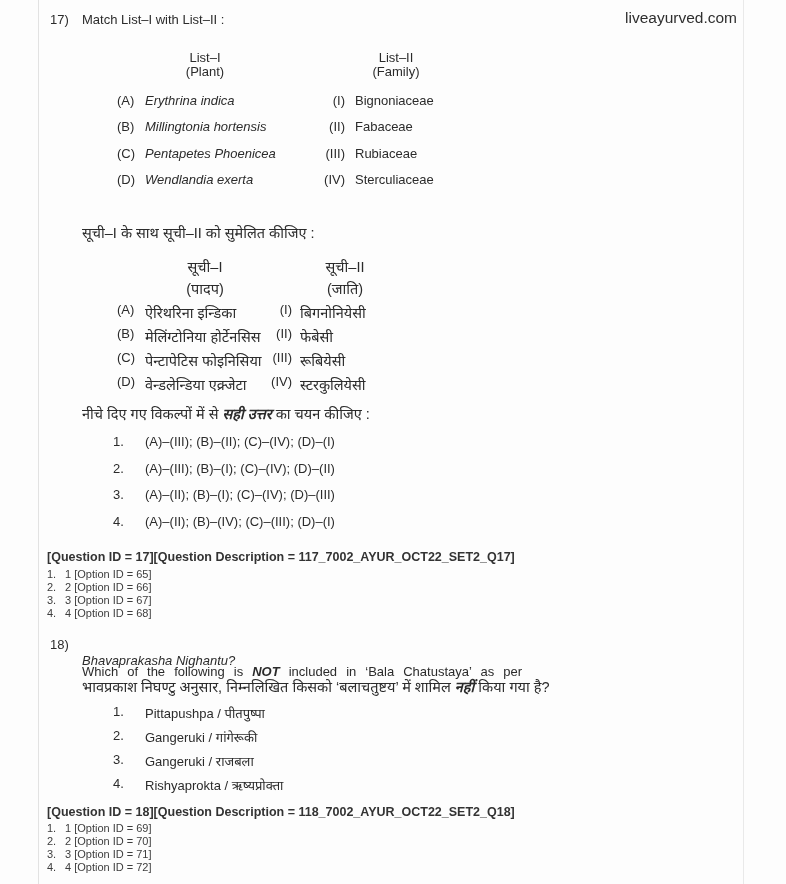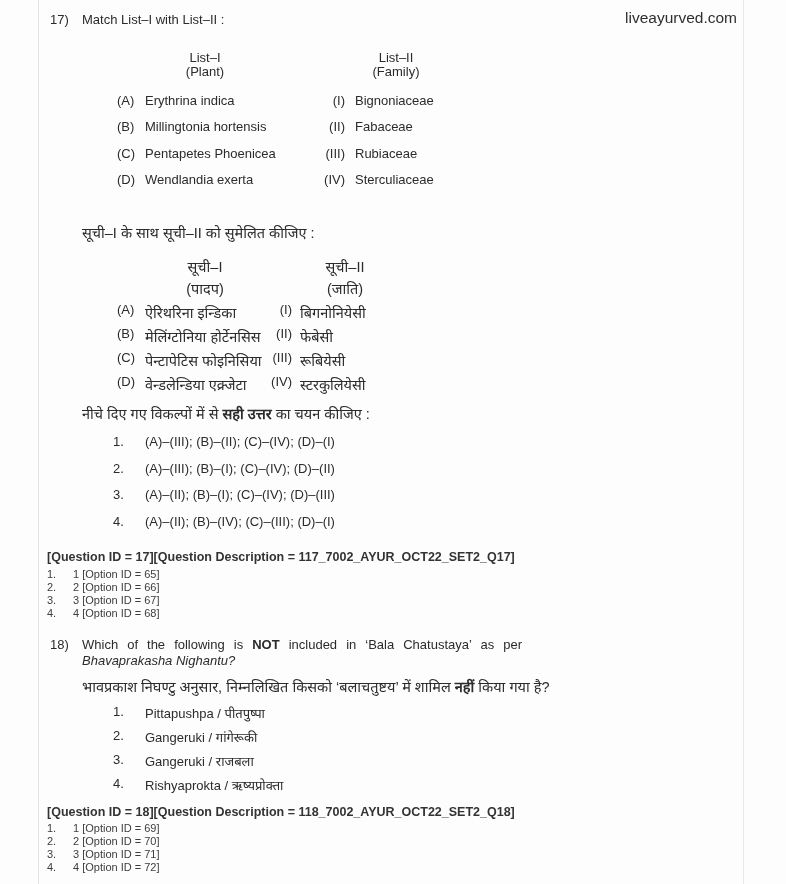--- a/index.html
+++ b/index.html
@@ -11,52 +11,52 @@
     color:#2b2b2b;
     overflow:hidden;
   }
   .vline { position:absolute; top:0; bottom:0; width:1px; }
   .vline.left { left:38px; background:#e2e2e2; }
   .vline.right { left:743px; background:#e9e9e9; }
 
   .abs { position:absolute; white-space:nowrap; }
   .en { font-size:13px; }
   .hi { font-size:14.5px; }
-  .b  { font-weight:bold; }
+  .b  { font-weight:bold;font-style:italic; }
   .i  { font-style:italic; }
   .bi { font-weight:bold; font-style:italic; }
 
   .centered { transform:translateX(-50%); text-align:center; }
 
   .site { font-size:15.5px; color:#2f2f2f;text-align:center; }
 
   
   .mrow { position:absolute; left:0; width:786px; height:20px; }
   .mrow .letter  { position:absolute; left:117px; }
-  .mrow .plant   { position:absolute; left:145px; }
+  .mrow .plant   { position:absolute; left:145px; font-style:italic; }
   .mrow .plant-hi{ position:absolute; left:145px; }
   .mrow .rnum    { position:absolute; left:303px; width:42px; text-align:right; }
   .mrow .rnum-hi { position:absolute; left:252px; width:40px; text-align:right; }
   .mrow .family  { position:absolute; left:355px; }
   .mrow .family-hi{ position:absolute; left:300px; }
 
   .orow { position:absolute; left:0; width:786px; height:20px; }
   .orow .onum  { position:absolute; left:113px; }
   .orow .otext { position:absolute; left:145px; }
 
   .q18line1 {
     position:absolute; left:82px; width:440px;
     text-align:justify; text-align-last:justify;
     font-size:13px; white-space:normal;
   }
   .meta-h { font-size:12.5px; font-weight:bold; color:#333333; }
   .meta-o { font-size:11px; color:#3d3d3d; }
   .meta-row { position:absolute; left:0; width:786px; height:14px; }
   .meta-row .mnum  { position:absolute; left:47px; }
-  .meta-row .mtext { position:absolute; left:65px;margin-left:8px; }
+  .meta-row .mtext { position:absolute; left:65px; }
 </style>
 </head>
 <body>
 
 <div class="page">
   <div class="vline left"></div>
   <div class="vline right"></div>
 
   <span class="abs en" style="left:50px; top:12px;">17)</span>
   <span class="abs en" style="left:82px; top:12px;">Match List–I with List–II :</span>
@@ -156,21 +156,21 @@
   <div class="meta-row meta-o" style="top:594px;">
     <span class="mnum">3.</span>
     <span class="mtext">3 [Option ID = 67]</span>
   </div>
   <div class="meta-row meta-o" style="top:607px;">
     <span class="mnum">4.</span>
     <span class="mtext">4 [Option ID = 68]</span>
   </div>
 
   <span class="abs en" style="left:50px; top:637px;">18)</span>
-  <div class="q18line1" style="top:637px;"><span>Which of the following is </span><span class="b">NOT</span><span> included in ‘Bala Chatustaya’ as per</span></div>
+  <div class="q18line1" style="top:664px;"><span>Which of the following is </span><span class="b">NOT</span><span> included in ‘Bala Chatustaya’ as per</span></div>
   <span class="abs en i" style="left:82px; top:653px;text-align:right;">Bhavaprakasha Nighantu?</span>
 
   <span class="abs hi" style="left:82px; top:676px;"><span>भावप्रकाश निघण्टु अनुसार, निम्नलिखित किसको ‘बलाचतुष्टय’ में शामिल </span><span class="b">नहीं</span><span> किया गया है?</span></span>
 
   <div class="orow en" style="top:704px;">
     <span class="onum">1.</span>
     <span class="otext">Pittapushpa / पीतपुष्पा</span>
   </div>
   <div class="orow en" style="top:728px;">
     <span class="onum">2.</span>

